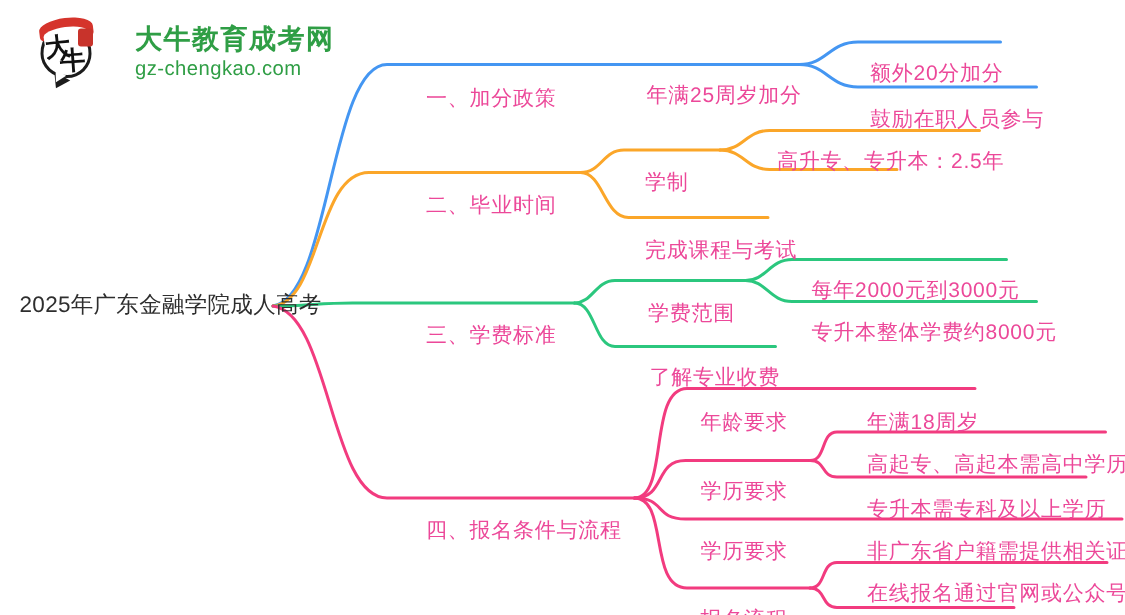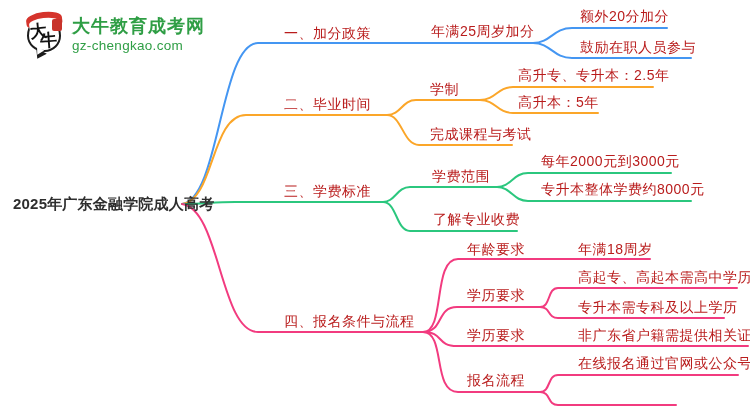--- a/index.html
+++ b/index.html
@@ -2,26 +2,26 @@
 <html><head>
 <meta charset="utf-8">
 <style>
   html,body{margin:0;padding:0;background:#fff;}
   .canvas{
     position:relative;width:750px;height:410px;overflow:hidden;background:#ffffff;
     font-family:"Liberation Sans","DejaVu Sans",sans-serif;
   }
   svg.connectors{position:absolute;left:0;top:0;}
   .node{
-    position:absolute;font-size:14px;line-height:16px;color:#b91c1c;
-    white-space:nowrap;letter-spacing:0.5px;
+    position:absolute;font-size:14px;line-height:16px;color:#ec4899;
+    white-space:nowrap;letter-spacing:0.5px;margin-top:32px;
   }
   .root-label{
     position:absolute;left:13px;top:195px;font-size:15px;line-height:18px;
-    color:#2e2e2e;font-weight:700;white-space:nowrap;letter-spacing:0.2px;
+    color:#2e2e2e;font-weight:400;white-space:nowrap;letter-spacing:0.2px;
   }
   
   .logo{position:absolute;left:26px;top:8px;display:flex;align-items:flex-start;}
   .logo-mark{position:relative;width:40px;height:48px;}
   .bubble{
     position:absolute;left:1px;top:8px;width:30px;height:32px;background:#fff;
     border:2.5px solid #1c1c1c;border-radius:50% 50% 48% 52%/55% 55% 45% 45%;
   }
   .bubble-tail{
     position:absolute;left:6px;top:42px;width:0;height:0;
@@ -47,21 +47,21 @@
     transform:rotate(-7deg);
   }
   .logo-arc-inner{
     position:absolute;left:3px;top:10px;width:30px;height:10px;z-index:1;background:#fff;
     border-radius:100% 100% 0 0/100% 100% 0 0;transform:rotate(-7deg);
   }
   .logo-seal{
     position:absolute;left:26px;top:11px;width:10px;height:12px;z-index:4;
     background:#c8332b;border-radius:2px;
   }
-  .logo-text{margin-left:6px;padding-top:8px;}
+  .logo-text{margin-left:24px;padding-top:8px;}
   .brand{font-size:18px;font-weight:700;color:#2f9e45;letter-spacing:1px;line-height:20px;}
   .domain{font-size:13.5px;font-weight:400;color:#2f9e45;letter-spacing:0.3px;line-height:15px;margin-top:2px;}
 </style>
 </head>
 <body>
 
 <div class="canvas">
 
   <svg class="connectors" width="750" height="410" viewBox="0 0 750 410" fill="none" stroke-width="2" stroke-linecap="round">
     <g stroke="#4496f2">
@@ -116,21 +116,20 @@
   <div class="root-label">2025年广东金融学院成人高考</div>
 
   <div class="node" style="left:284px;top:25px">一、加分政策</div>
   <div class="node" style="left:431px;top:23px">年满25周岁加分</div>
   <div class="node" style="left:580px;top:8px">额外20分加分</div>
   <div class="node" style="left:284px;top:96px">二、毕业时间</div>
 
   <div class="node" style="left:580px;top:39px">鼓励在职人员参与</div>
   <div class="node" style="left:430px;top:81px">学制</div>
   <div class="node" style="left:518px;top:67px">高升专、专升本：2.5年</div>
-  <div class="node" style="left:518px;top:94px">高升本：5年</div>
   <div class="node" style="left:284px;top:183px">三、学费标准</div>
 
   <div class="node" style="left:430px;top:126px">完成课程与考试</div>
   <div class="node" style="left:432px;top:168px">学费范围</div>
   <div class="node" style="left:541px;top:153px">每年2000元到3000元</div>
   <div class="node" style="left:541px;top:181px">专升本整体学费约8000元</div>
   <div class="node" style="left:284px;top:313px">四、报名条件与流程</div>
 
   <div class="node" style="left:433px;top:211px">了解专业收费</div>
   <div class="node" style="left:467px;top:241px">年龄要求</div>

